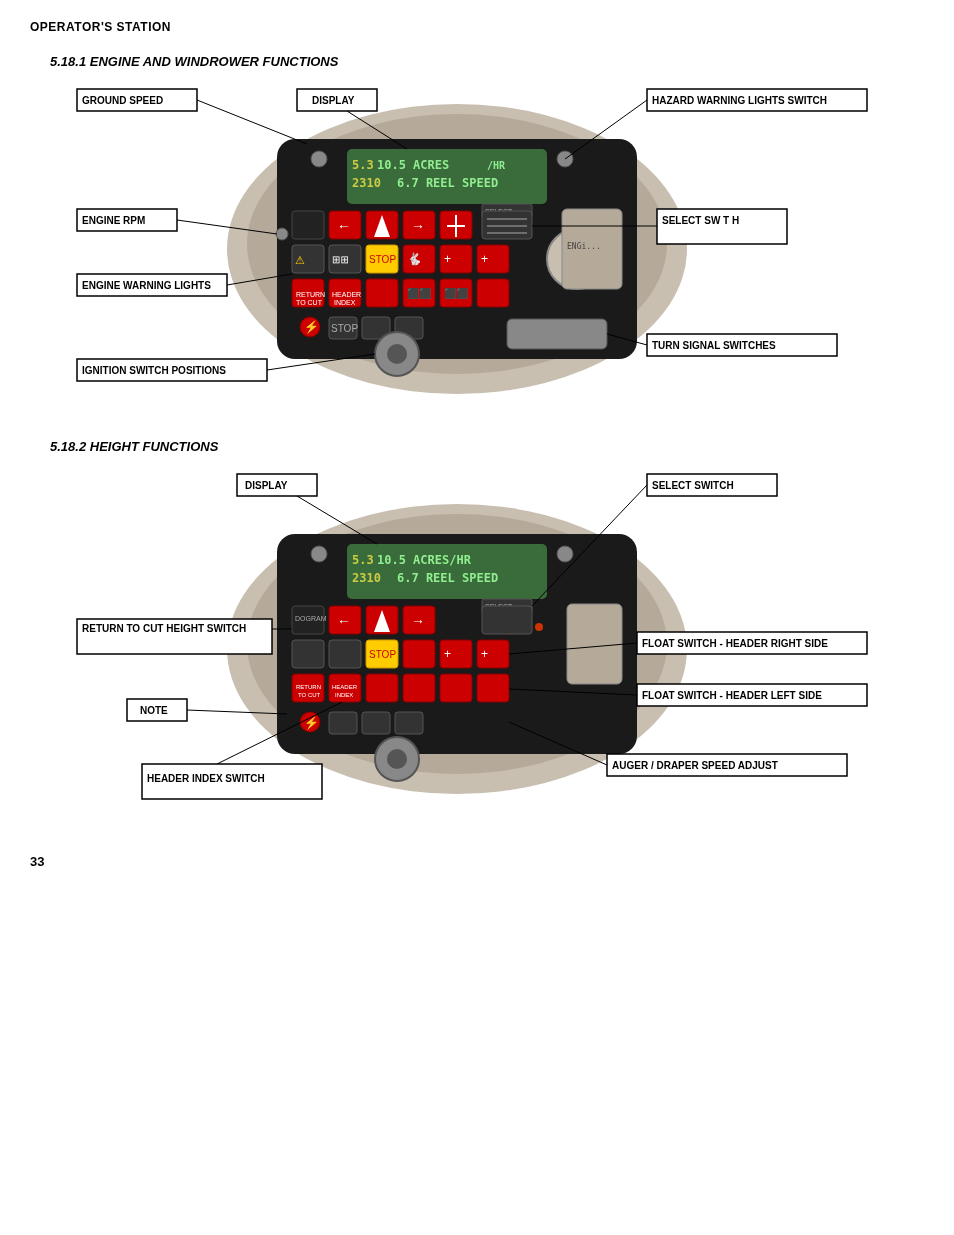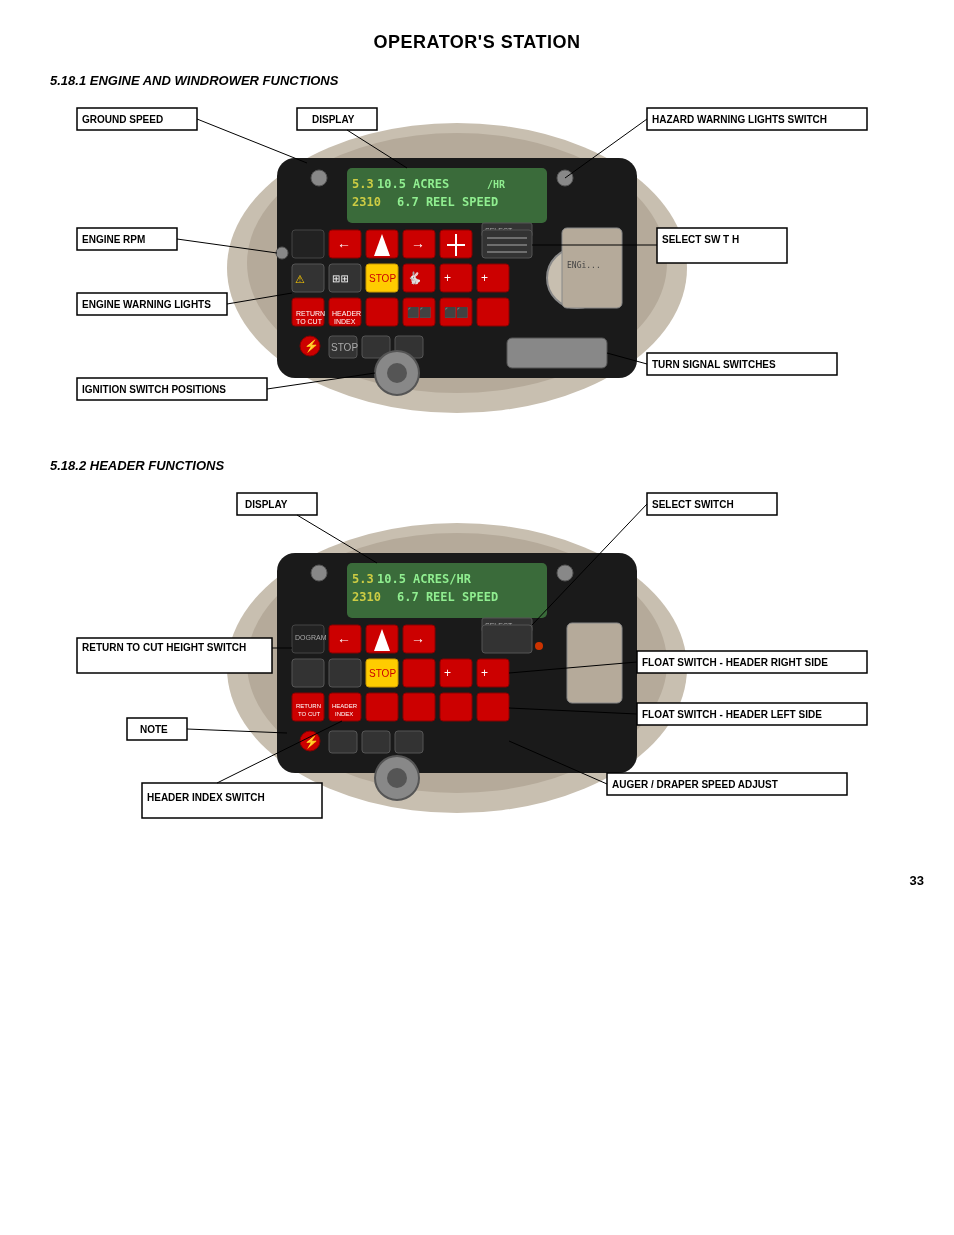--- a/index.html
+++ b/index.html
@@ -7,43 +7,41 @@
       width: 954px;
       min-height: 1235px;
       background: #fff;
       font-family: Arial, sans-serif;
       font-size: 12px;
       color: #000;
       padding: 20px 30px;
     }
 
     .page-title {
-      text-align: center;
       font-weight: bold;
-      font-size: 18px;
+      font-size: 12px;
       margin-bottom: 20px;
       letter-spacing: 0.5px;
-      margin-top: 12px;
     }
 
     .section-title {
       font-weight: bold;
       font-size: 13px;
       margin-bottom: 10px;
       font-style: italic;
     }
 
     .diagram-section {
       margin-bottom: 30px;
       position: relative;
     }
 
     
     .page-number {
-      text-align: right;
+      text-align: left;
       font-weight: bold;
       font-size: 13px;
       margin-top: 10px;
     }
 
     
     .main-svg {
       display: block;
       margin: 0 auto;
     }
@@ -168,21 +166,21 @@
     <text x="15" y="295" font-size="10" font-weight="bold" fill="black">IGNITION SWITCH POSITIONS</text>
     <line x1="200" y1="291" x2="308" y2="275" stroke="black" stroke-width="1"></line>
 
     <rect x="580" y="255" width="190" height="22" rx="0" fill="white" stroke="black" stroke-width="1.5"></rect>
     <text x="585" y="270" font-size="10" font-weight="bold" fill="black">TURN SIGNAL SWITCHES</text>
     <line x1="580" y1="266" x2="540" y2="255" stroke="black" stroke-width="1"></line>
   </svg>
 </div>
 
 <div class="diagram-section">
-  <div class="section-title" style="margin-left:20px;">5.18.2  HEADER FUNCTIONS</div>
+  <div class="section-title" style="margin-left:20px;">5.18.2  HEIGHT FUNCTIONS</div>
 
   <svg class="main-svg" width="820" height="360" viewBox="0 0 820 360">
 
     <ellipse cx="390" cy="185" rx="230" ry="145" fill="#c8bfb0"></ellipse>
     <ellipse cx="390" cy="180" rx="210" ry="130" fill="#b5aa9a"></ellipse>
 
     <rect x="210" y="70" width="360" height="220" rx="18" fill="#1a1a1a"></rect>
 
     <rect x="280" y="80" width="200" height="55" rx="5" fill="#3a6b3a"></rect>
     <text x="285" y="100" fill="#cccc44" font-size="12" font-weight="bold" font-family="monospace">5.3</text>

